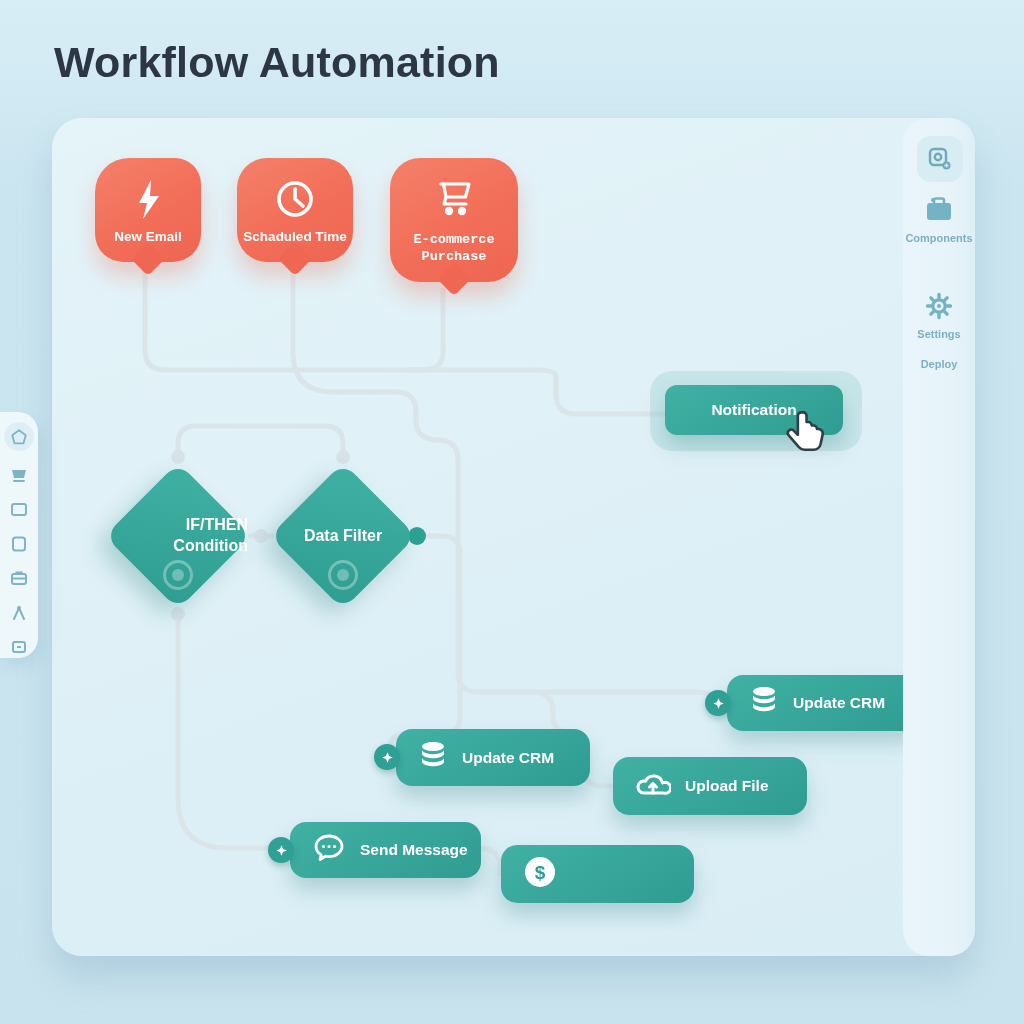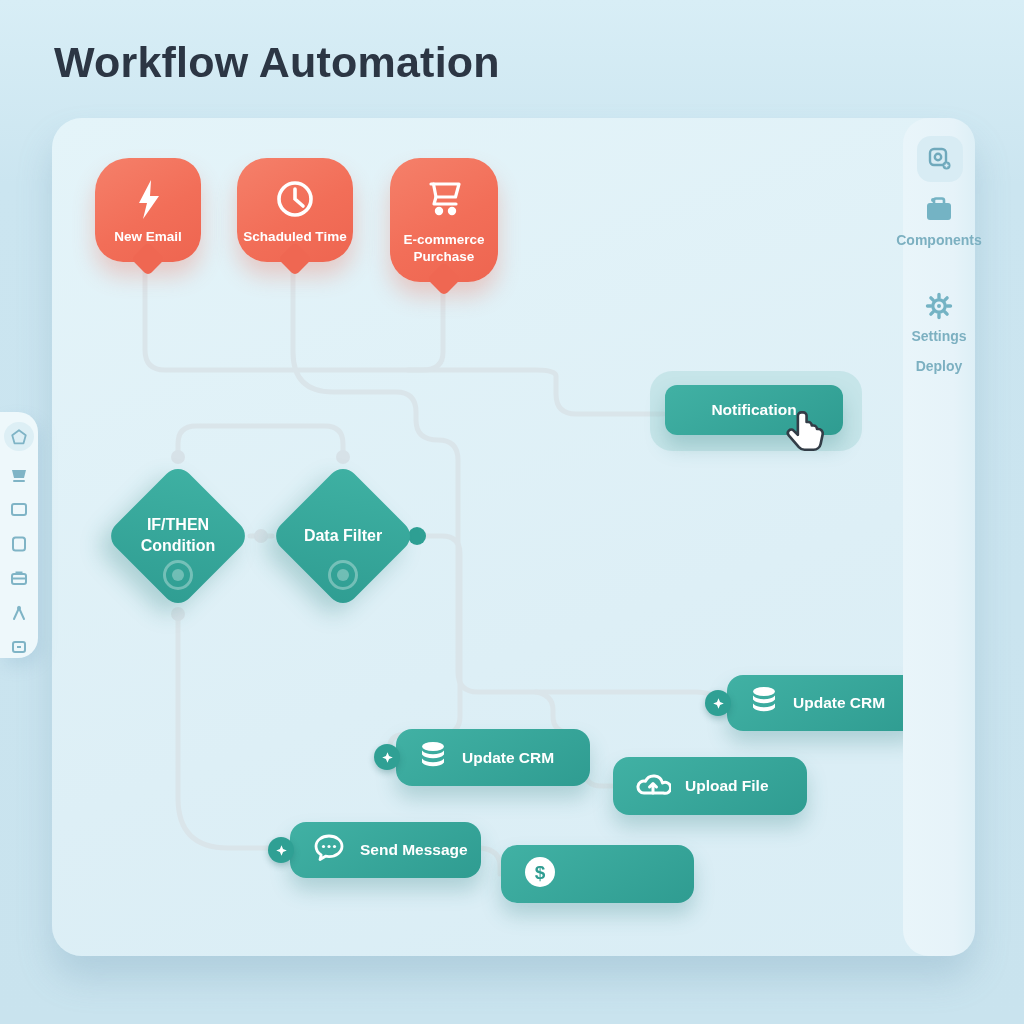--- a/index.html
+++ b/index.html
@@ -45,21 +45,21 @@
   .connector-dot{position:absolute;z-index:4;width:26px;height:26px;border-radius:50%;
           background:#2fa094;display:flex;align-items:center;justify-content:center;
           box-shadow:0 3px 6px rgba(30,100,100,.3);}
 
   
   .rail{position:absolute;left:903px;top:118px;width:72px;height:838px;z-index:3;border-radius:26px;
         background:linear-gradient(90deg,#e9f5fa 0%,#e6f3f9 70%,#ddeff6 100%);}
   .rail-btn{position:absolute;left:14px;top:18px;width:46px;height:46px;border-radius:14px;
         background:#d8ecf4;display:flex;align-items:center;justify-content:center;}
   .rail-item{position:absolute;left:0;width:72px;display:flex;flex-direction:column;align-items:center;gap:6px;}
-  .rail-label{font-size:14px;font-weight:700;color:#7cb0c1;}
+  .rail-label{font-size:11px;font-weight:700;color:#7cb0c1;}
 
   
   .mini-rail{position:absolute;left:0;top:412px;width:38px;height:246px;z-index:3;
         border-radius:0 20px 20px 0;background:#eef8fb;box-shadow:4px 8px 16px rgba(120,165,190,.22);
         display:flex;flex-direction:column;align-items:center;padding-top:10px;box-sizing:border-box;gap:13px;}
   .mini-icon{width:22px;height:22px;display:flex;align-items:center;justify-content:center;}
   .mini-icon.first{width:30px;height:30px;border-radius:50%;background:#ddeff5;}
 
   .cursor{position:absolute;z-index:6;}
 </style>
@@ -107,35 +107,35 @@
     <span class="tail"></span>
     <span class="t-icon">
       <svg width="46" height="46" viewBox="0 0 46 46" fill="none" stroke="#fff" stroke-width="3.6" stroke-linecap="round">
         <circle cx="23" cy="23" r="16"></circle>
           <path d="M23 13 V23 L31 30"></path>
         </svg>
     </span>
     <span class="t-label">Schaduled Time</span>
   </div>
 
-  <div class="trigger" style="left:390px;top:158px;width:108px;height:124px;">
+  <div class="trigger" style="left:390px;top:158px;width:128px;height:124px;font-family:Liberation Mono, monospace;">
     <span class="tail"></span>
     <span class="t-icon">
       <svg width="50" height="46" viewBox="0 0 50 46" fill="none" stroke="#fff" stroke-width="3.2" stroke-linecap="round" stroke-linejoin="round">
         <path d="M12 8 h28 l-3.5 13 H17"></path>
           <path d="M17 21 L14.5 8 M17 21 l-2 7 h22"></path>
         <circle cx="20" cy="35" r="2.6" fill="#fff"></circle>
           <circle cx="33" cy="35" r="2.6" fill="#fff"></circle>
         </svg>
     </span>
     <span class="t-label" style="max-width:92px;">E-commerce Purchase</span>
   </div>
 
   <div class="diamond" style="left:126px;top:484px;"></div>
-  <div class="diamond-label" style="left:108px;top:515px;">
+  <div class="diamond-label" style="left:108px;top:515px;text-align:right;">
     <div>IF/THEN</div>
     <div>Condition</div>
   </div>
   <div class="diamond-badge" style="left:163px;top:560px;"></div>
 
   <div class="diamond" style="left:291px;top:484px;"></div>
   <div class="diamond-label" style="left:273px;top:526px;">
     <div>Data Filter</div>
   </div>
   <div class="diamond-badge" style="left:328px;top:560px;"></div>

